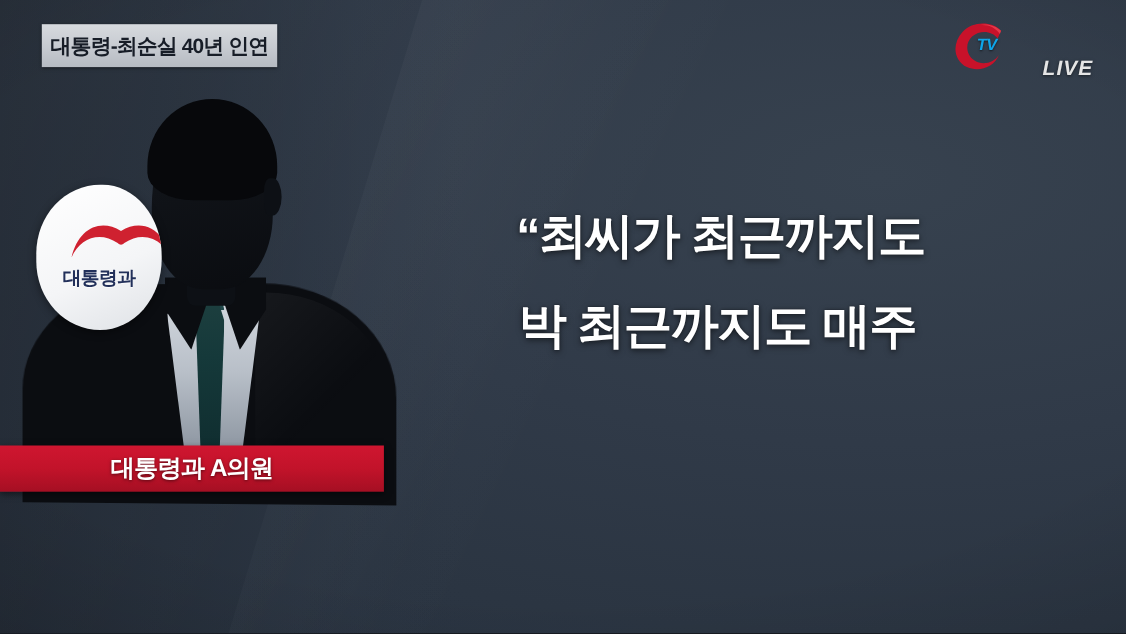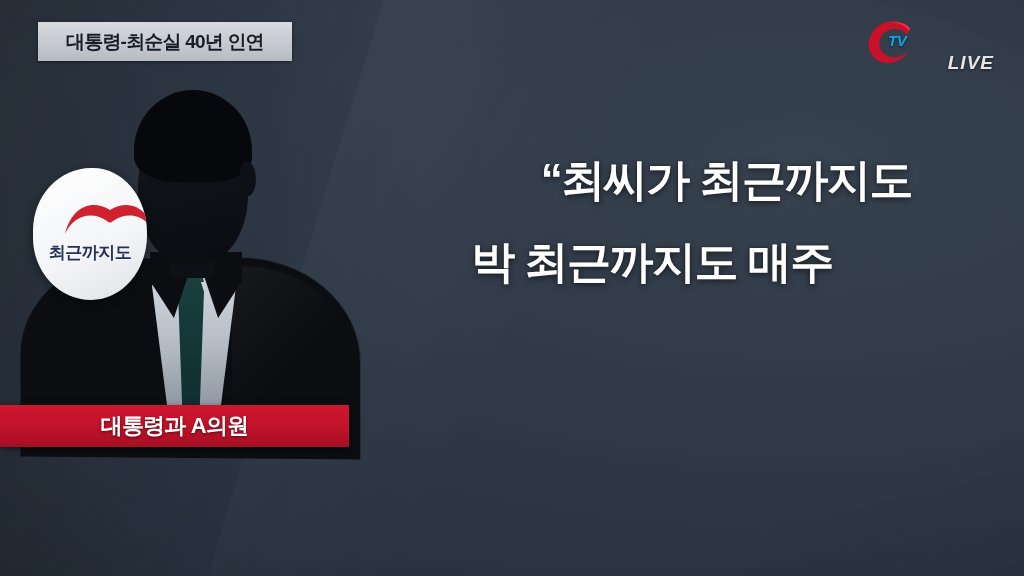--- a/index.html
+++ b/index.html
@@ -136,21 +136,21 @@
     color:#22305a;
     letter-spacing:-0.5px;
     text-shadow:0 1px 0 rgba(255,255,255,0.6);
     margin-bottom:20px;
   }
 
   
   .topic-chip {
     position:absolute; left:38px; top:22px;
     height:39px;
-    padding:0 28px;
+    padding:0 8px;
     display:flex; align-items:center;
     background:linear-gradient(180deg, #d7dade 0%, #c7cbd1 52%, #b6bbc2 100%);
     box-shadow:0 1px 3px rgba(0,0,0,0.5);
   }
   .topic-chip-text {
     font-size:19px; font-weight:bold;
     color:#171d27;
     letter-spacing:-0.8px;
     white-space:nowrap;
   }
@@ -186,21 +186,21 @@
     width:520px;
   }
   .quote-line {
     font-size:44px; font-weight:bold;
     color:#ffffff;
     letter-spacing:-1.5px;
     line-height:1.0;
     white-space:nowrap;
     text-shadow:0 2px 6px rgba(0,0,0,0.55), 0 0 2px rgba(0,0,0,0.4);
   }
-  .ql-1 { text-align:right;   margin-left:6px;  margin-bottom:38px; }
+  .ql-1 { text-align:center;   margin-left:6px;  margin-bottom:38px;margin-top:35px; }
   .ql-2 { text-align:center; margin-left:0px;  margin-bottom:38px; }
   .ql-3 { text-align:center; margin-left:18px; }
 
   
   .name-banner {
     position:absolute; left:0; top:405px;
     width:349px; height:42px;
     background:linear-gradient(180deg, #cf1630 0%, #c2132a 50%, #a50f23 100%);
     display:flex; align-items:center; justify-content:center;
     box-shadow:0 2px 6px rgba(0,0,0,0.5);
@@ -234,21 +234,21 @@
     <div class="fig-neck"></div>
     <div class="fig-head"></div>
     <div class="fig-hair"></div>
     <div class="fig-ear-r"></div>
   </div>
 
   <div class="party-badge">
     <svg class="party-mark" viewBox="0 0 98 48">
       <path d="M4 40 C10 14, 30 4, 49 16 C68 4, 88 14, 94 40 C86 22, 68 16, 52 27 C50 29, 48 29, 46 27 C30 16, 12 22, 4 40 Z" fill="#cf2130"></path>
     </svg>
-    <span class="party-name">최근까지도</span>
+    <span class="party-name">대통령과</span>
   </div>
 
   <div class="topic-chip">
     <span class="topic-chip-text">대통령-최순실 40년 인연</span>
   </div>
 
   <div class="channel-logo">
     <svg class="logo-mark" viewBox="0 0 56 44">
       <path d="M46 8 C38 -1, 20 -1, 11 9 C1 20, 3 35, 15 41 C26 46, 40 41, 44 30 C40 37, 29 40, 22 35 C14 30, 13 19, 20 13 C27 7, 38 8, 43 15 Z" fill="#c8122a"></path>
       <path d="M46 8 C41 3, 33 1, 26 3 C34 2, 41 5, 45 11 Z" fill="#e8414f" opacity="0.85"></path>

